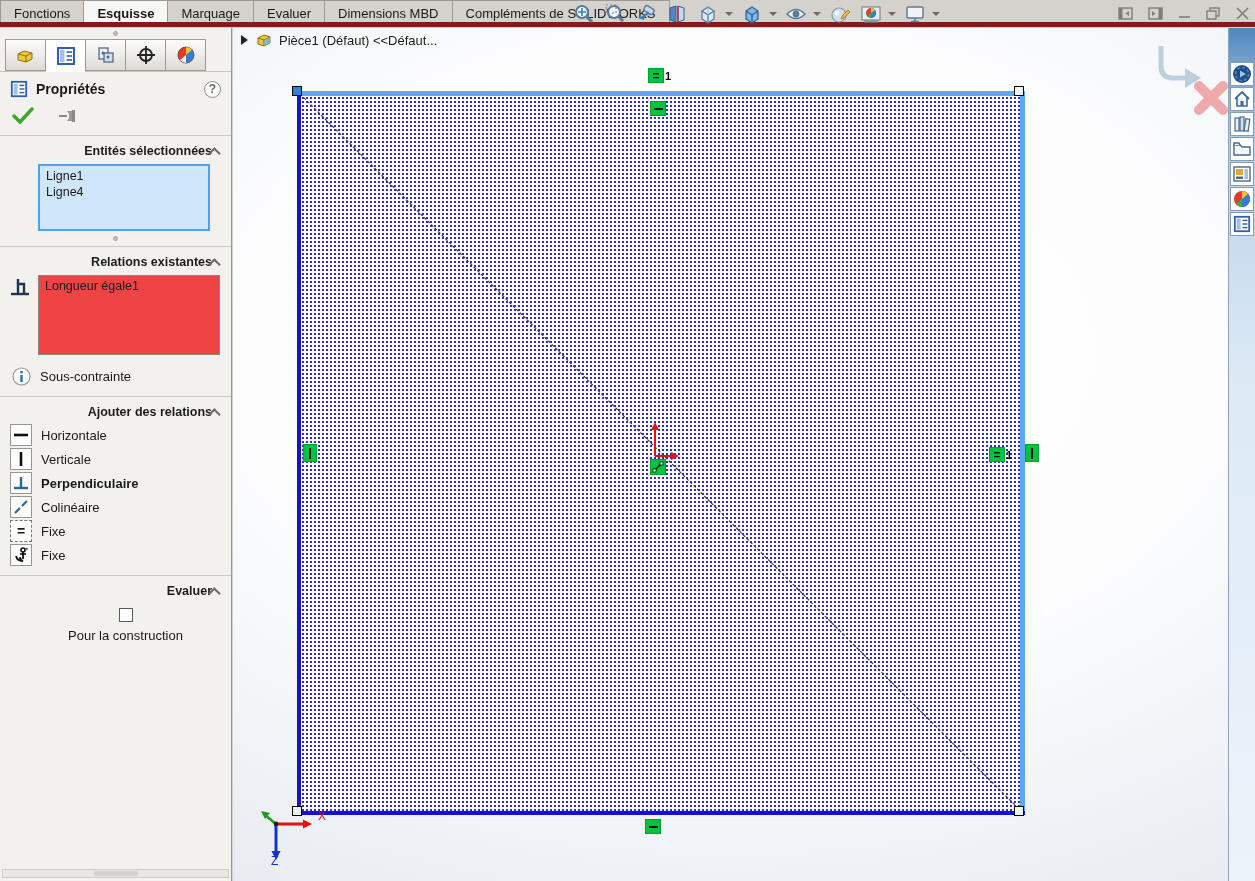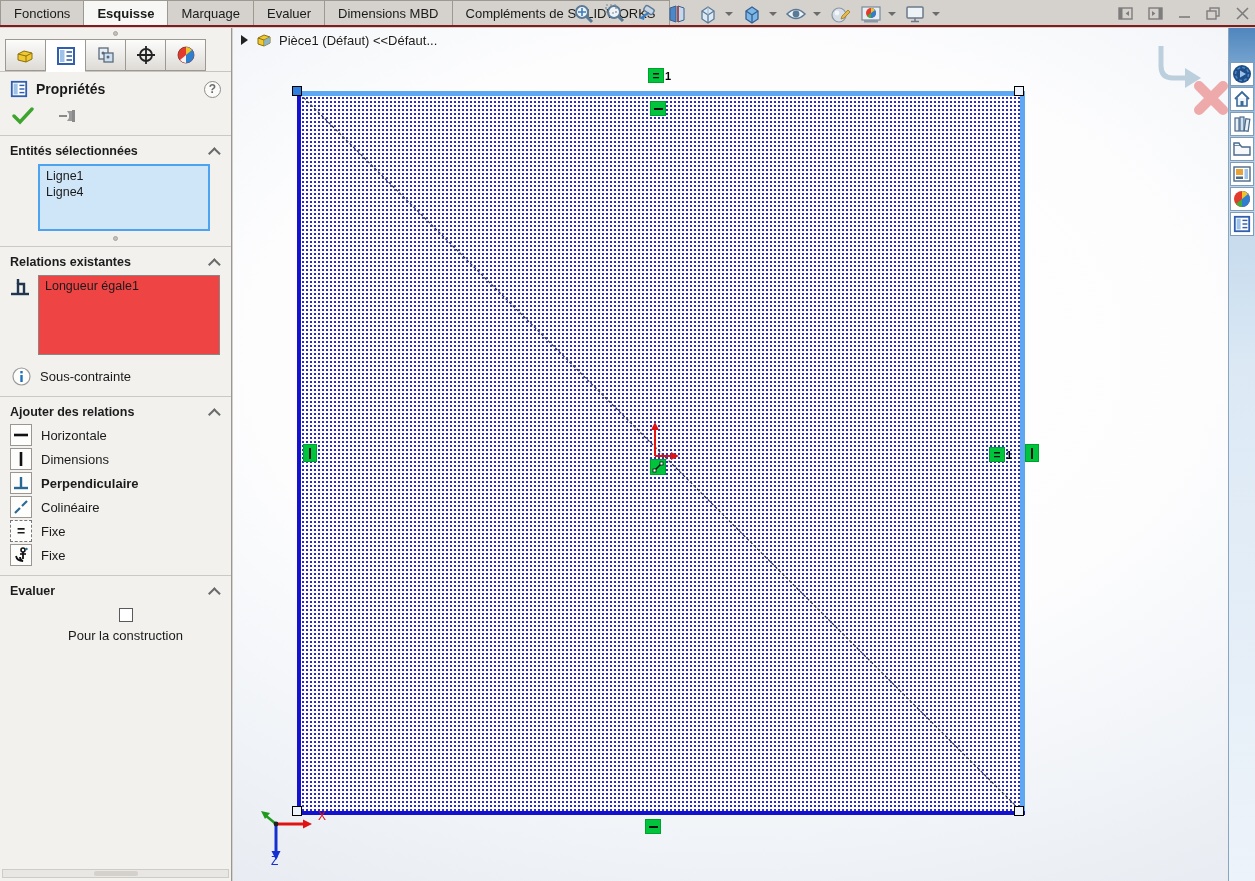--- a/index.html
+++ b/index.html
@@ -1,20 +1,20 @@
 <!DOCTYPE html>
 <html><head>
 <meta charset="utf-8">
 <style>
   * { box-sizing: border-box; margin: 0; padding: 0; }
   html,body { width:1255px; height:881px; overflow:hidden;
     font-family:"Liberation Sans", sans-serif; font-size:13px; color:#1a1a1a;
     background:#d5d2cd;}
   
-  #topbar{position:absolute;left:0;top:0;width:1255px;height:27px;background:#d5d2cd;border-bottom:2px solid #7f1d1d;display:flex;align-items:stretch;}
+  #topbar{position:absolute;left:0;top:0;width:1255px;height:27px;background:#d5d2cd;border-bottom:5px solid #7f1d1d;display:flex;align-items:stretch;}
   .ribbon-tabs{display:flex;}
   .rtab{padding:0 13px;line-height:25px;border:1px solid #9c9992;border-bottom:none;margin-right:-1px;background:#d5d2cd;cursor:default;white-space:nowrap;}
   .rtab.active{background:#f7f7f6;font-weight:bold;position:relative;z-index:2;}
   .hud{position:absolute;left:572px;top:0;height:27px;display:flex;align-items:center;gap:7px;}
   .hud .caret{width:0;height:0;border-left:4px solid transparent;border-right:4px solid transparent;border-top:4px solid #6b6b6b;margin-left:-2px;}
   .hudbtn{width:24px;height:24px;display:flex;align-items:center;justify-content:center;}
   .winctl{position:absolute;right:6px;top:0;height:27px;display:flex;align-items:center;gap:15px;}
   .winctl svg{display:block;}
   
   #main{position:absolute;left:0;top:28px;width:1255px;height:853px;}
@@ -23,21 +23,21 @@
   .pm-grip{height:11px;display:flex;align-items:center;justify-content:center;}
   .pm-grip i{width:5px;height:5px;border-radius:50%;background:#c2bfba;border:1px solid #a8a5a0;}
   .pm-tabs{height:33px;display:flex;padding-left:5px;border-bottom:1px solid #c8c5c0;background:#f2f1ee;}
   .pmtab{width:41px;height:32px;border:1px solid #9c9992;margin-right:-1px;background:linear-gradient(#fcfcfb,#dedbd6);display:flex;align-items:center;justify-content:center;}
   .pmtab.active{background:#ffffff;border-bottom:1px solid #fff;height:33px;z-index:2;}
   .pm-header{display:flex;align-items:center;padding:8px 10px 4px 10px;gap:8px;}
   .pm-title{font-weight:bold;font-size:14px;flex:1;}
   .help-circ{width:17px;height:17px;border:1px solid #8f8c88;border-radius:50%;color:#6f6c68;font-size:12px;font-weight:bold;display:flex;align-items:center;justify-content:center;background:#fbfbfa;}
   .pm-actions{display:flex;align-items:center;gap:24px;padding:5px 12px 8px 12px;}
   .pm-div{height:1px;background:#ccc9c4;margin:2px 0;}
-  .sec-head{display:flex;align-items:center;justify-content:space-between;padding:6px 10px 4px 10px;}
+  .sec-head{display:flex;align-items:center;justify-content:flex-end;padding:6px 10px 4px 10px;}
   .sec-title{font-weight:bold;font-size:12.5px;color:#1c1c1c;}
   .chev{width:9px;height:9px;border-left:2px solid #6a6a6a;border-top:2px solid #6a6a6a;transform:rotate(45deg) translateY(3px);}
   .sel-listbox{margin:2px 0 2px 38px;width:172px;height:67px;background:#cfe6f8;border:2px solid #4da3ef;padding:2px 6px;overflow:hidden;}
   .sel-listbox div{font-size:12.5px;line-height:16px;}
   .rel-row{display:flex;align-items:flex-start;gap:6px;margin:2px 0 0 8px;}
   .rel-listbox{width:182px;height:80px;background:#ef4444;border:1px solid #8a8783;padding:2px 6px;}
   .rel-listbox div{font-size:12.5px;line-height:16px;}
   .info-row{display:flex;align-items:center;gap:9px;padding:12px 10px 8px 12px;}
   .addrel-item{display:flex;align-items:center;height:24px;margin-left:10px;gap:9px;}
   .relbtn{width:22px;height:22px;border:1px solid #9a9792;background:#fdfdfc;display:flex;align-items:center;justify-content:center;}
@@ -325,21 +325,21 @@
           </svg>
         </span>
       <span>Horizontale</span>
     </div>
     <div class="addrel-item">
       <span class="relbtn">
           <svg width="18" height="18" viewBox="0 0 18 18">
             <line x1="9" y1="2" x2="9" y2="16" stroke="#111" stroke-width="2.6"></line>
           </svg>
         </span>
-      <span>Dimensions</span>
+      <span>Verticale</span>
     </div>
     <div class="addrel-item bold">
       <span class="relbtn">
           <svg width="18" height="18" viewBox="0 0 18 18">
             <line x1="2" y1="14" x2="16" y2="14" stroke="#2a6a92" stroke-width="2.4"></line>
             <line x1="9" y1="3" x2="9" y2="14" stroke="#2a6a92" stroke-width="2.4"></line>
           </svg>
         </span>
       <span>Perpendiculaire</span>
     </div>

